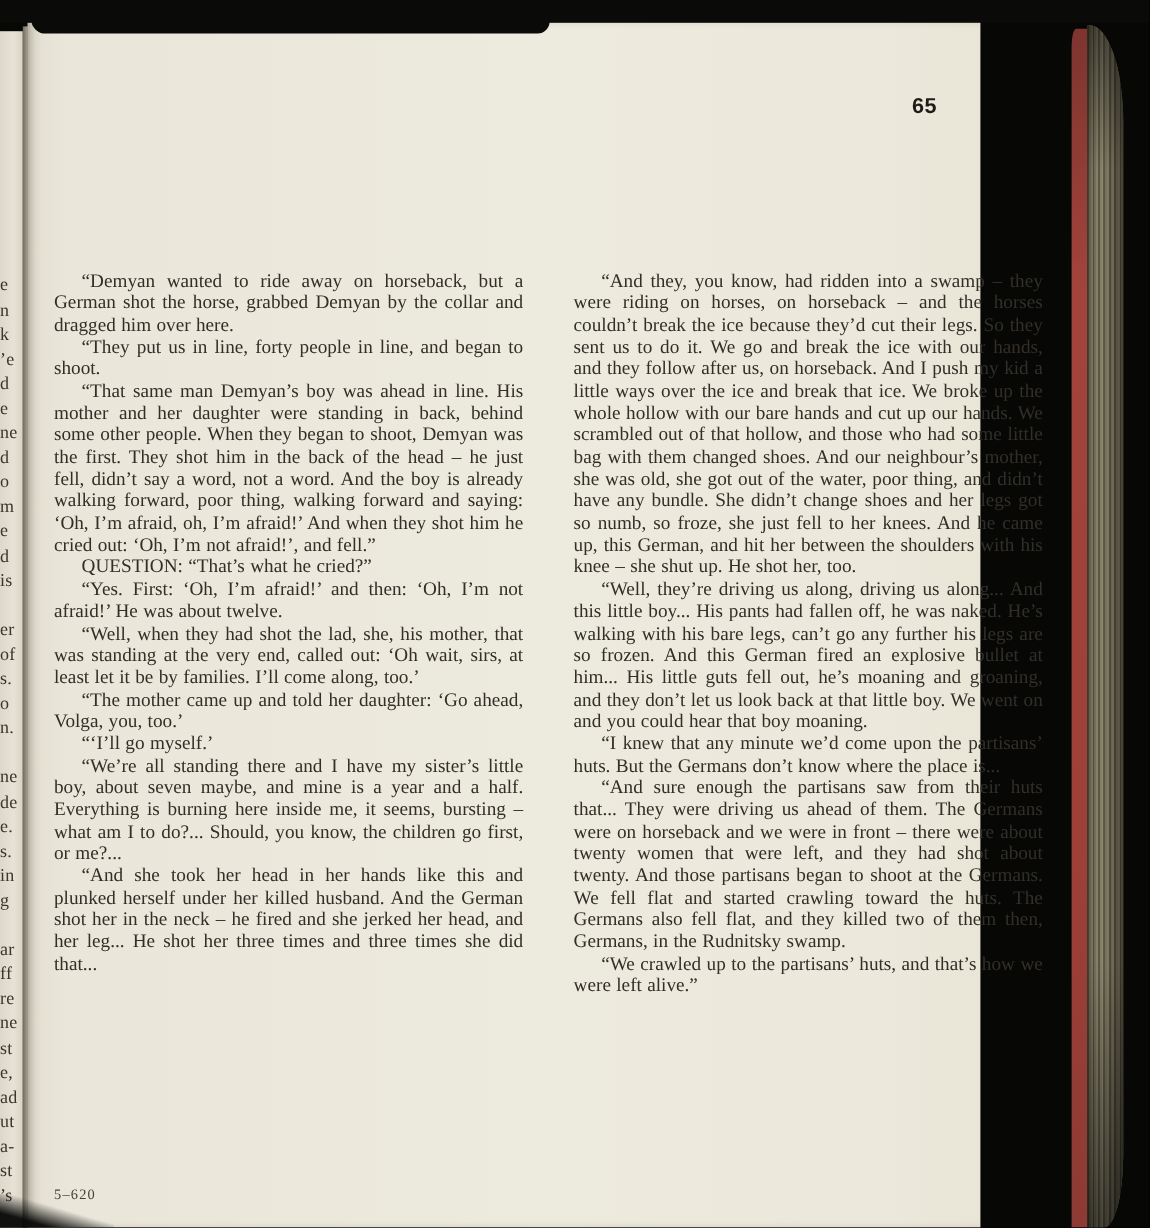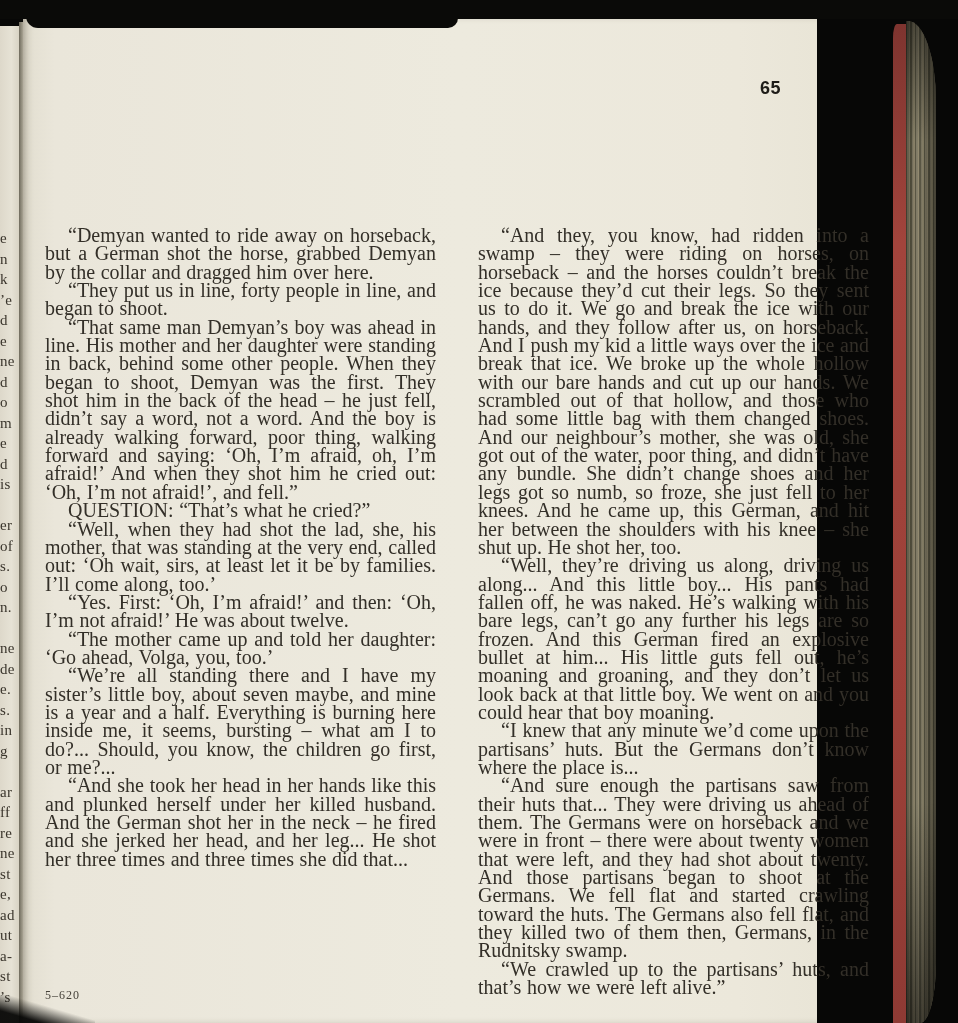--- a/index.html
+++ b/index.html
@@ -31,21 +31,21 @@
   }
   .page-number {
     position:absolute; top:60px; right:36px;
     font-family:"Liberation Sans","DejaVu Sans",sans-serif;
     font-weight:bold; font-size:18px; color:#1e1c18; letter-spacing:.5px;
   }
   .columns { position:absolute; left:22px; top:208px; display:flex; gap:42px; }
   .col { width:391px; }
   .para {
     text-align:justify; text-indent:23px;
-    font-size:20px; line-height:18.35px; color:#332f28;
+    font-size:16px; line-height:18.35px; color:#332f28;
     word-spacing:.03em;
   }
   .footer-sig {
     position:absolute; left:22px; top:970px;
     font-size:12px; color:#46423a; letter-spacing:1px;
   }
   
   .top-bar { position:absolute; left:0; top:0; width:100%; height:19px; background:#0a0a08; }
   .top-bar-dip {
     position:absolute; left:26px; top:0; width:432px; height:28px;
@@ -129,23 +129,24 @@
 
   <div class="page">
     <div class="page-number">65</div>
 
     <div class="columns">
       <div class="col">
           <div class="para">“Demyan wanted to ride away on horseback, but a German shot the horse, grabbed Demyan by the collar and dragged him over here.</div>
           <div class="para">“They put us in line, forty people in line, and began to shoot.</div>
           <div class="para">“That same man Demyan’s boy was ahead in line. His mother and her daughter were standing in back, behind some other people. When they began to shoot, Demyan was the first. They shot him in the back of the head – he just fell, didn’t say a word, not a word. And the boy is already walking forward, poor thing, walking forward and saying: ‘Oh, I’m afraid, oh, I’m afraid!’ And when they shot him he cried out: ‘Oh, I’m not afraid!’, and fell.”</div>
           <div class="para">QUESTION: “That’s what he cried?”</div>
+          <div class="para">“Yes. First: ‘Oh, I’m afraid!’ and then: ‘Oh, I’m not afraid!’ He was about twelve.</div>
           <div class="para">“Well, when they had shot the lad, she, his mother, that was standing at the very end, called out: ‘Oh wait, sirs, at least let it be by families. I’ll come along, too.’</div>
-          <div class="para">“Yes. First: ‘Oh, I’m afraid!’ and then: ‘Oh, I’m not afraid!’ He was about twelve.</div>
           <div class="para">“The mother came up and told her daughter: ‘Go ahead, Volga, you, too.’</div>
+          <div class="para">“‘I’ll go myself.’</div>
           <div class="para">“We’re all standing there and I have my sister’s little boy, about seven maybe, and mine is a year and a half. Everything is burning here inside me, it seems, bursting – what am I to do?... Should, you know, the children go first, or me?...</div>
           <div class="para">“And she took her head in her hands like this and plunked herself under her killed husband. And the German shot her in the neck – he fired and she jerked her head, and her leg... He shot her three times and three times she did that...</div>
         </div>
       <div class="col">
           <div class="para">“And they, you know, had ridden into a swamp – they were riding on horses, on horseback – and the horses couldn’t break the ice because they’d cut their legs. So they sent us to do it. We go and break the ice with our hands, and they follow after us, on horseback. And I push my kid a little ways over the ice and break that ice. We broke up the whole hollow with our bare hands and cut up our hands. We scrambled out of that hollow, and those who had some little bag with them changed shoes. And our neighbour’s mother, she was old, she got out of the water, poor thing, and didn’t have any bundle. She didn’t change shoes and her legs got so numb, so froze, she just fell to her knees. And he came up, this German, and hit her between the shoulders with his knee – she shut up. He shot her, too.</div>
           <div class="para">“Well, they’re driving us along, driving us along... And this little boy... His pants had fallen off, he was naked. He’s walking with his bare legs, can’t go any further his legs are so frozen. And this German fired an explosive bullet at him... His little guts fell out, he’s moaning and groaning, and they don’t let us look back at that little boy. We went on and you could hear that boy moaning.</div>
           <div class="para">“I knew that any minute we’d come upon the partisans’ huts. But the Germans don’t know where the place is...</div>
           <div class="para">“And sure enough the partisans saw from their huts that... They were driving us ahead of them. The Germans were on horseback and we were in front – there were about twenty women that were left, and they had shot about twenty. And those partisans began to shoot at the Germans. We fell flat and started crawling toward the huts. The Germans also fell flat, and they killed two of them then, Germans, in the Rudnitsky swamp.</div>
           <div class="para">“We crawled up to the partisans’ huts, and that’s how we were left alive.”</div>
         </div>

